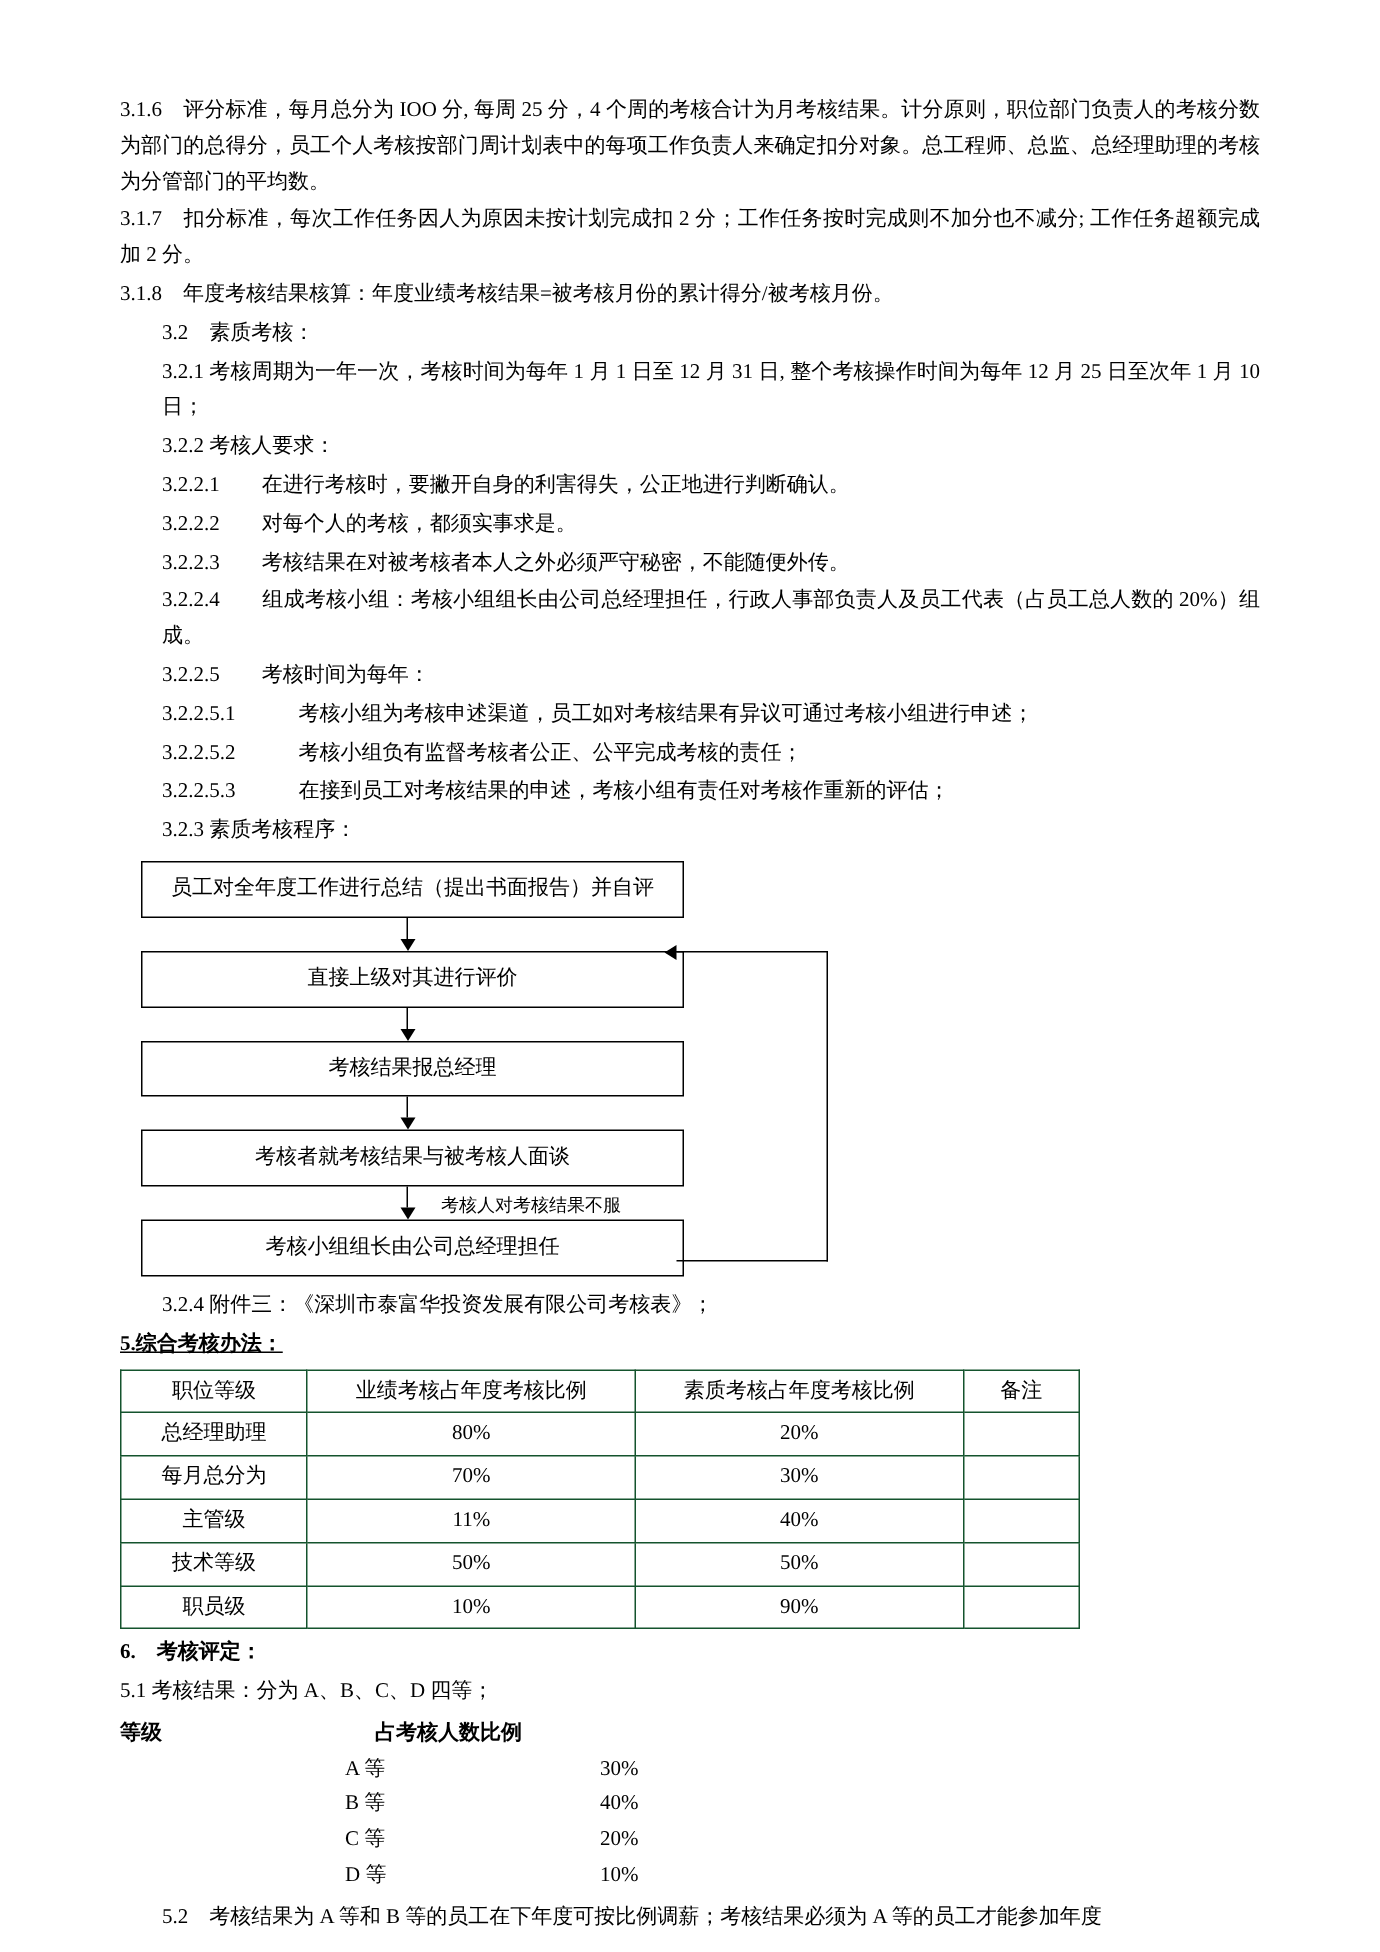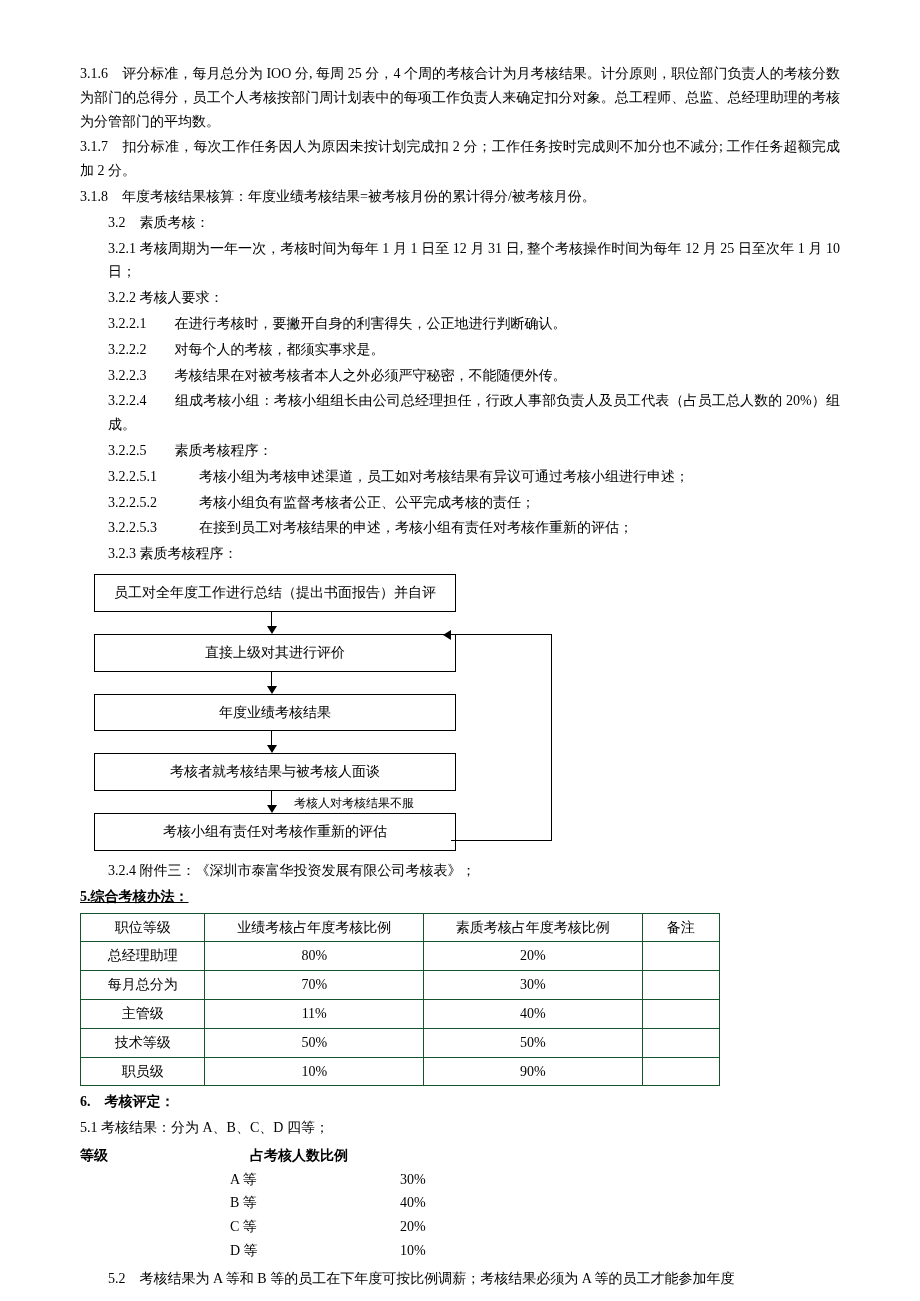--- a/index.html
+++ b/index.html
@@ -122,49 +122,49 @@
 <div class="para">3.1.6　评分标准，每月总分为 IOO 分, 每周 25 分，4 个周的考核合计为月考核结果。计分原则，职位部门负责人的考核分数为部门的总得分，员工个人考核按部门周计划表中的每项工作负责人来确定扣分对象。总工程师、总监、总经理助理的考核为分管部门的平均数。</div>
 <div class="para">3.1.7　扣分标准，每次工作任务因人为原因未按计划完成扣 2 分；工作任务按时完成则不加分也不减分; 工作任务超额完成加 2 分。</div>
 <div class="para">3.1.8　年度考核结果核算：年度业绩考核结果=被考核月份的累计得分/被考核月份。</div>
 <div class="para indent1">3.2　素质考核：</div>
 <div class="para indent1">3.2.1 考核周期为一年一次，考核时间为每年 1 月 1 日至 12 月 31 日, 整个考核操作时间为每年 12 月 25 日至次年 1 月 10 日；</div>
 <div class="para indent1">3.2.2 考核人要求：</div>
 <div class="para indent1">3.2.2.1　　在进行考核时，要撇开自身的利害得失，公正地进行判断确认。</div>
 <div class="para indent1">3.2.2.2　　对每个人的考核，都须实事求是。</div>
 <div class="para indent1">3.2.2.3　　考核结果在对被考核者本人之外必须严守秘密，不能随便外传。</div>
 <div class="para indent1">3.2.2.4　　组成考核小组：考核小组组长由公司总经理担任，行政人事部负责人及员工代表（占员工总人数的 20%）组成。</div>
-<div class="para indent1">3.2.2.5　　素质考核程序：</div>
+<div class="para indent1">3.2.2.5　　考核时间为每年：</div>
 <div class="para indent1">3.2.2.5.1　　　考核小组为考核申述渠道，员工如对考核结果有异议可通过考核小组进行申述；</div>
 <div class="para indent1">3.2.2.5.2　　　考核小组负有监督考核者公正、公平完成考核的责任；</div>
 <div class="para indent1">3.2.2.5.3　　　在接到员工对考核结果的申述，考核小组有责任对考核作重新的评估；</div>
 <div class="para indent1">3.2.3 素质考核程序：</div>
 
 <div class="flowchart">
   <div class="flow-box wide">员工对全年度工作进行总结（提出书面报告）并自评</div>
   <div class="arrow-down">
       <div class="stem"></div>
       <div class="head"></div>
     </div>
   <div class="flow-box mid">直接上级对其进行评价</div>
   <div class="arrow-down">
       <div class="stem"></div>
       <div class="head"></div>
     </div>
-  <div class="flow-box mid">年度业绩考核结果</div>
+  <div class="flow-box mid">考核结果报总经理</div>
   <div class="arrow-down">
       <div class="stem"></div>
       <div class="head"></div>
     </div>
   <div class="flow-box mid">考核者就考核结果与被考核人面谈</div>
   <div class="arrow-down">
     <div class="stem"></div>
       <div class="head"></div>
     <div class="side-label">考核人对考核结果不服</div>
   </div>
-  <div class="flow-box mid">考核小组有责任对考核作重新的评估</div>
+  <div class="flow-box mid">考核小组组长由公司总经理担任</div>
   <div class="loop-back">
       <div class="arrow-left"></div>
     </div>
 </div>
 
 <div class="para indent1">3.2.4 附件三：《深圳市泰富华投资发展有限公司考核表》；</div>
 <div class="para bold underline">5.综合考核办法：</div>
 
 <table class="assess">
   <thead>

